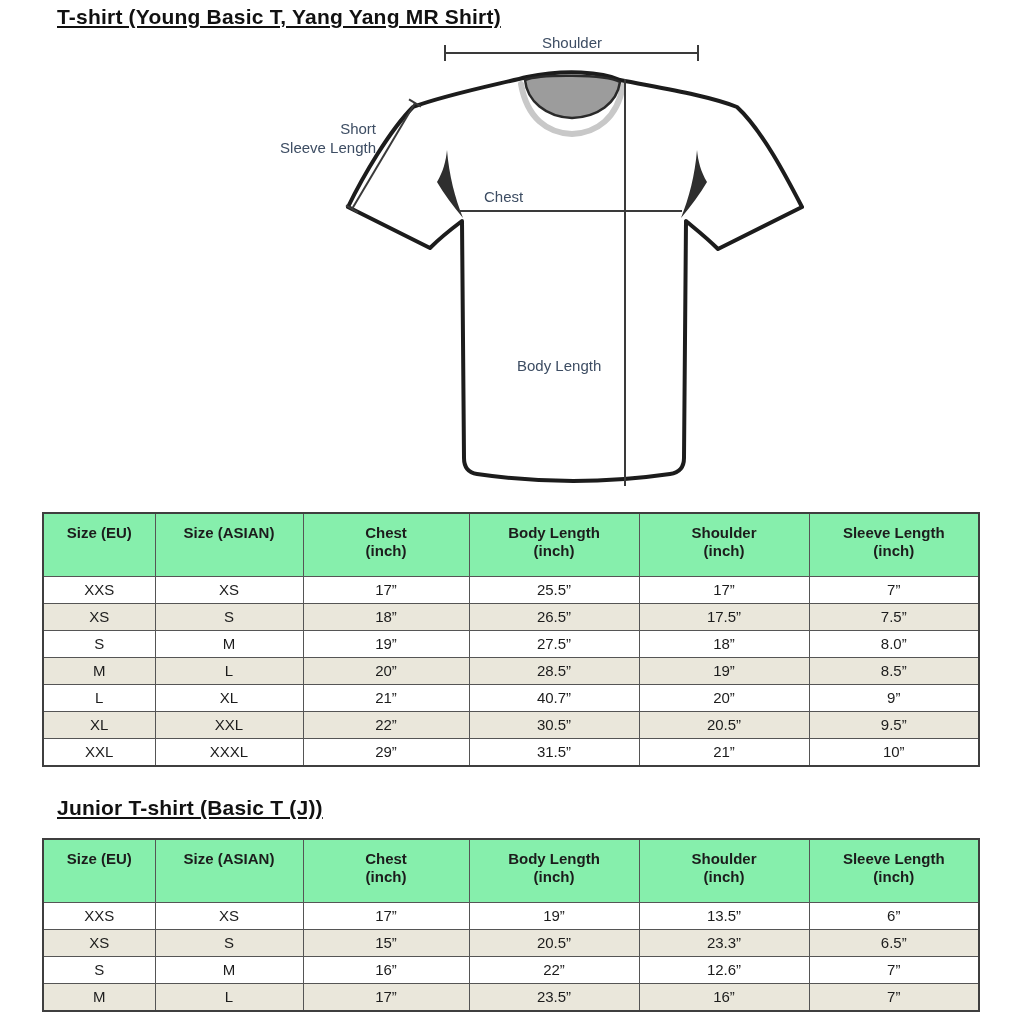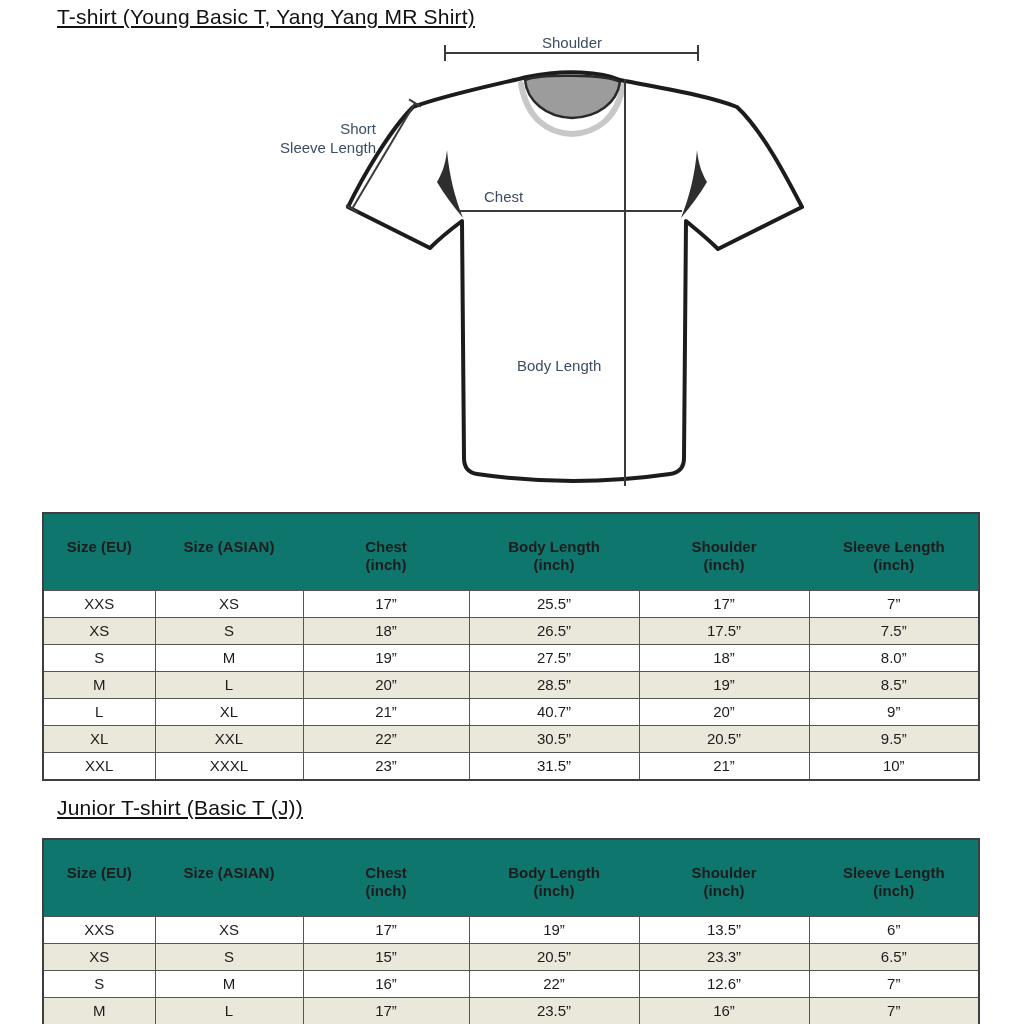--- a/index.html
+++ b/index.html
@@ -2,21 +2,21 @@
 <html><head>
 <meta charset="utf-8">
 <style>
   html,body{margin:0;padding:0;}
   body{
     width:1024px;height:1024px;position:relative;background:#ffffff;
     font-family:"Liberation Sans", sans-serif;color:#1c1c1c;overflow:hidden;
   }
   .doc-title{
     position:absolute;left:57px;margin:0;
-    font-size:21px;font-weight:normal;color:#111;
+    font-size:21px;font-weight:bold;color:#111;
     text-decoration:underline;letter-spacing:.2px;white-space:nowrap;
   }
   #title-main{top:5px;}
   #title-junior{top:796px;text-align:right;}
 
   .diagram-wrap{position:absolute;left:260px;top:30px;width:560px;height:480px;}
   .diagram-wrap svg{width:100%;height:100%;display:block;}
   .dim-label{font-family:"Liberation Sans",sans-serif;font-size:15px;}
 
   table.size-table{
@@ -27,22 +27,22 @@
   }
   #table-adult{top:512px;}
   #table-junior{top:838px;}
   .size-table th,.size-table td{
     border:1.5px solid #555;
     text-align:center;vertical-align:middle;
     padding:0;line-height:1.2;
     overflow:hidden;white-space:nowrap;
   }
   .size-table th{
-    height:52px;background:#0f766e;
-    font-weight:bold;vertical-align:top;padding-top:24px;
+    height:52px;background:#86efac;
+    font-weight:bold;vertical-align:top;padding-top:10px;
   }
   .size-table td{height:26px;background:#ffffff;font-weight:normal;}
   .size-table tr.alt td{background:#eae7db;}
   .size-table td.b{font-weight:normal;}
 </style>
 </head>
 <body>
 
 <h1 class="doc-title" id="title-main">T-shirt (Young Basic T, Yang Yang MR Shirt)</h1>
 
@@ -176,21 +176,21 @@
         <td class="b">XL</td>
         <td>XXL</td>
         <td>22”</td>
         <td>30.5”</td>
         <td>20.5”</td>
         <td>9.5”</td>
       </tr>
       <tr>
         <td class="b">XXL</td>
         <td>XXXL</td>
-        <td>23”</td>
+        <td>29”</td>
         <td>31.5”</td>
         <td>21”</td>
         <td>10”</td>
       </tr>
     </tbody>
 </table>
 
 <h2 class="doc-title" id="title-junior">Junior T-shirt (Basic T (J))</h2>
 
 <table class="size-table" id="table-junior">

